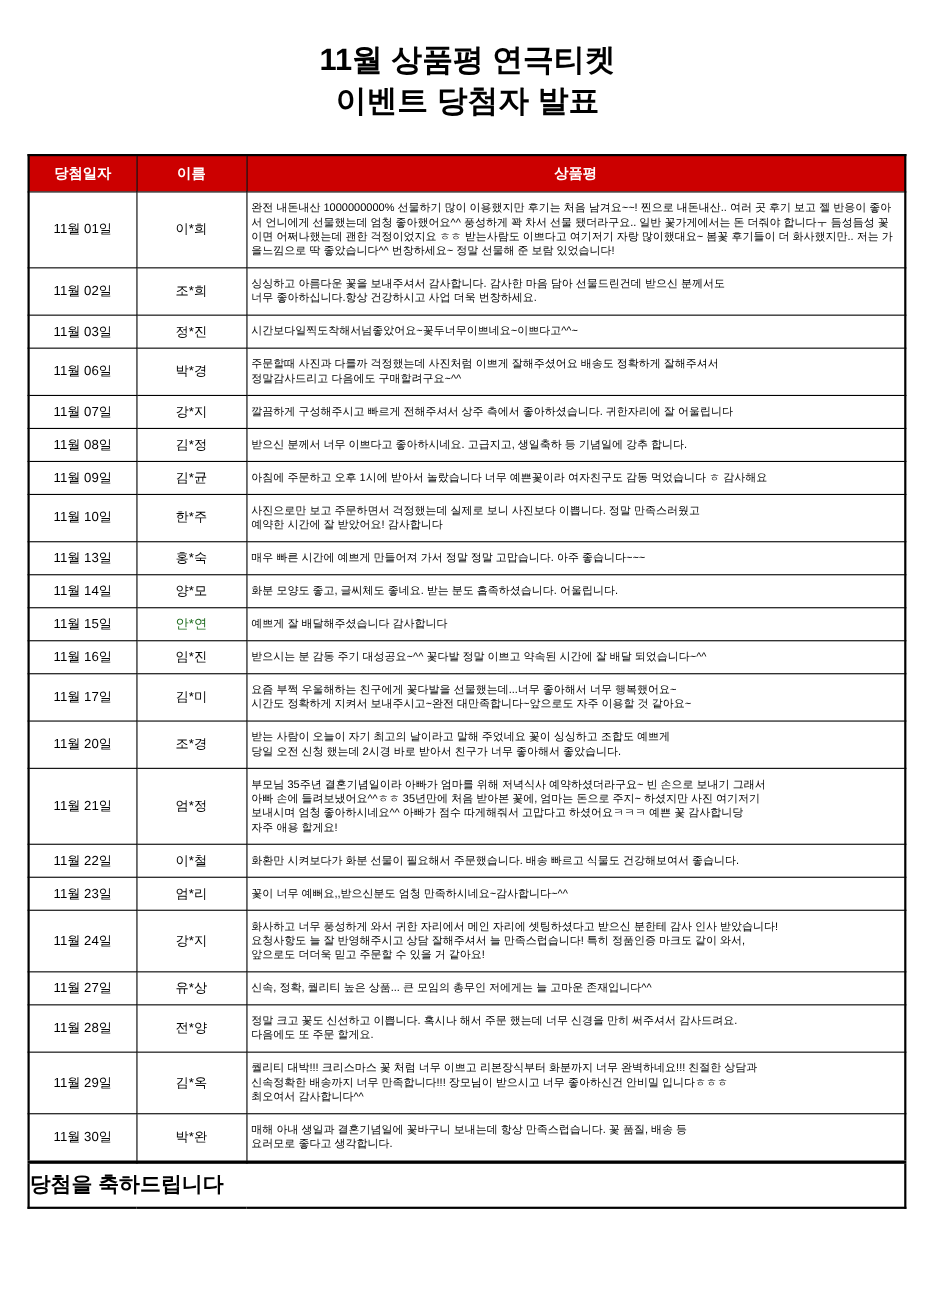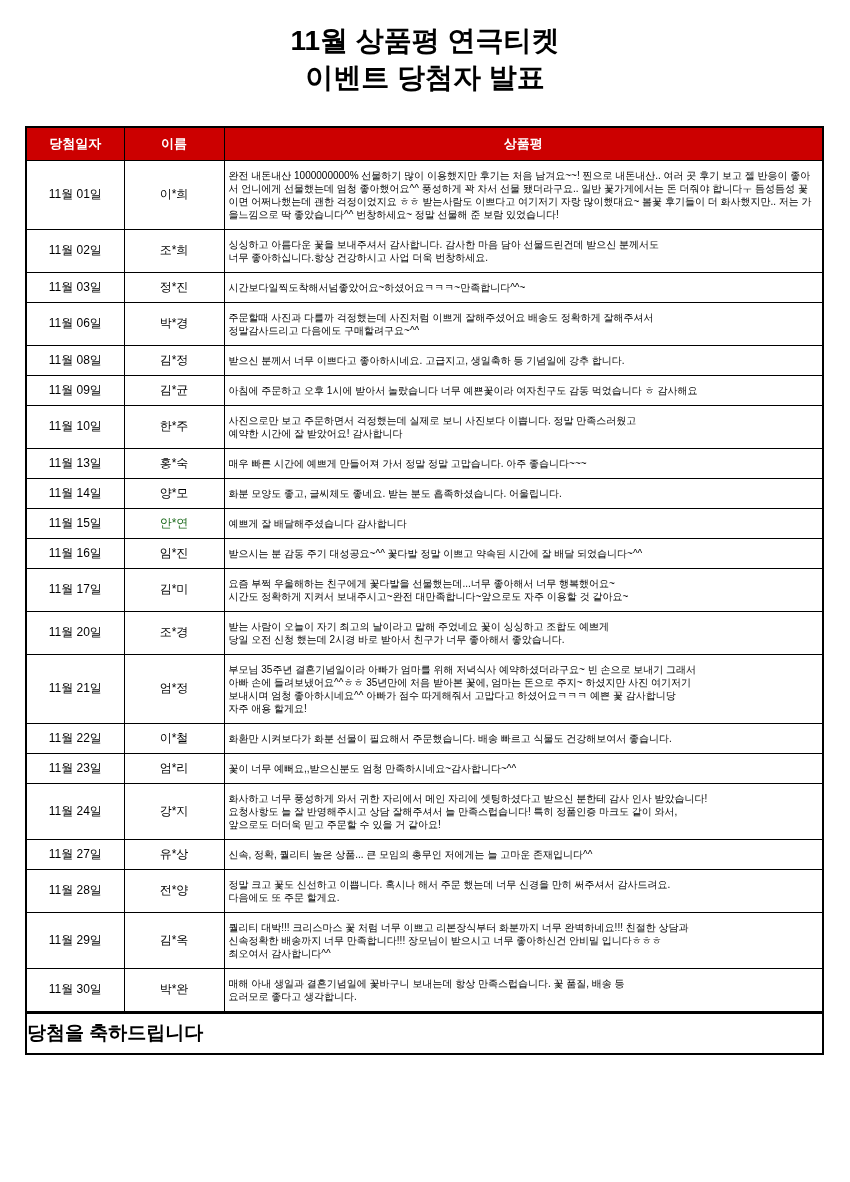--- a/index.html
+++ b/index.html
@@ -6,21 +6,21 @@
   html, body {
     width: 850px;
     background: #ffffff;
     font-family: "Liberation Sans", "DejaVu Sans", sans-serif;
     color: #000000;
   }
   .page {
     width: 850px;
     min-height: 1182px;
     background: #ffffff;
-    padding-top: 22px;
+    padding-top: 36px;
   }
   .title {
     text-align: center;
     font-size: 28px;
     font-weight: bold;
     line-height: 37px;
     color: #000000;
   }
   .table-wrap {
     margin: 30px 0 0 25px;
@@ -98,27 +98,32 @@
           </tr>
           <tr>
             <td class="cell-date">11월 02일</td>
             <td class="cell-name">조*희</td>
             <td class="cell-review">싱싱하고 아름다운 꽃을 보내주셔서 감사합니다. 감사한 마음 담아 선물드린건데 받으신 분께서도
 너무 좋아하십니다.항상 건강하시고 사업 더욱 번창하세요.</td>
           </tr>
           <tr>
             <td class="cell-date">11월 03일</td>
             <td class="cell-name">정*진</td>
-            <td class="cell-review">시간보다일찍도착해서넘좋았어요~하셨어요ㅋㅋㅋ~만족합니다^^~</td>
+            <td class="cell-review">시간보다일찍도착해서넘좋았어요~꽃두너무이쁘네요~이쁘다고^^~</td>
           </tr>
           <tr>
             <td class="cell-date">11월 06일</td>
             <td class="cell-name">박*경</td>
             <td class="cell-review">주문할때 사진과 다를까 걱정했는데 사진처럼 이쁘게 잘해주셨어요 배송도 정확하게 잘해주셔서
 정말감사드리고 다음에도 구매할려구요~^^</td>
+          </tr>
+          <tr>
+            <td class="cell-date">11월 07일</td>
+            <td class="cell-name">강*지</td>
+            <td class="cell-review">깔끔하게 구성해주시고 빠르게 전해주셔서 상주 측에서 좋아하셨습니다. 귀한자리에 잘 어울립니다</td>
           </tr>
           <tr>
             <td class="cell-date">11월 08일</td>
             <td class="cell-name">김*정</td>
             <td class="cell-review">받으신 분께서 너무 이쁘다고 좋아하시네요. 고급지고, 생일축하 등 기념일에 강추 합니다.</td>
           </tr>
           <tr>
             <td class="cell-date">11월 09일</td>
             <td class="cell-name">김*균</td>
             <td class="cell-review">아침에 주문하고 오후 1시에 받아서 놀랐습니다 너무 예쁜꽃이라 여자친구도 감동 먹었습니다 ㅎ 감사해요</td>

